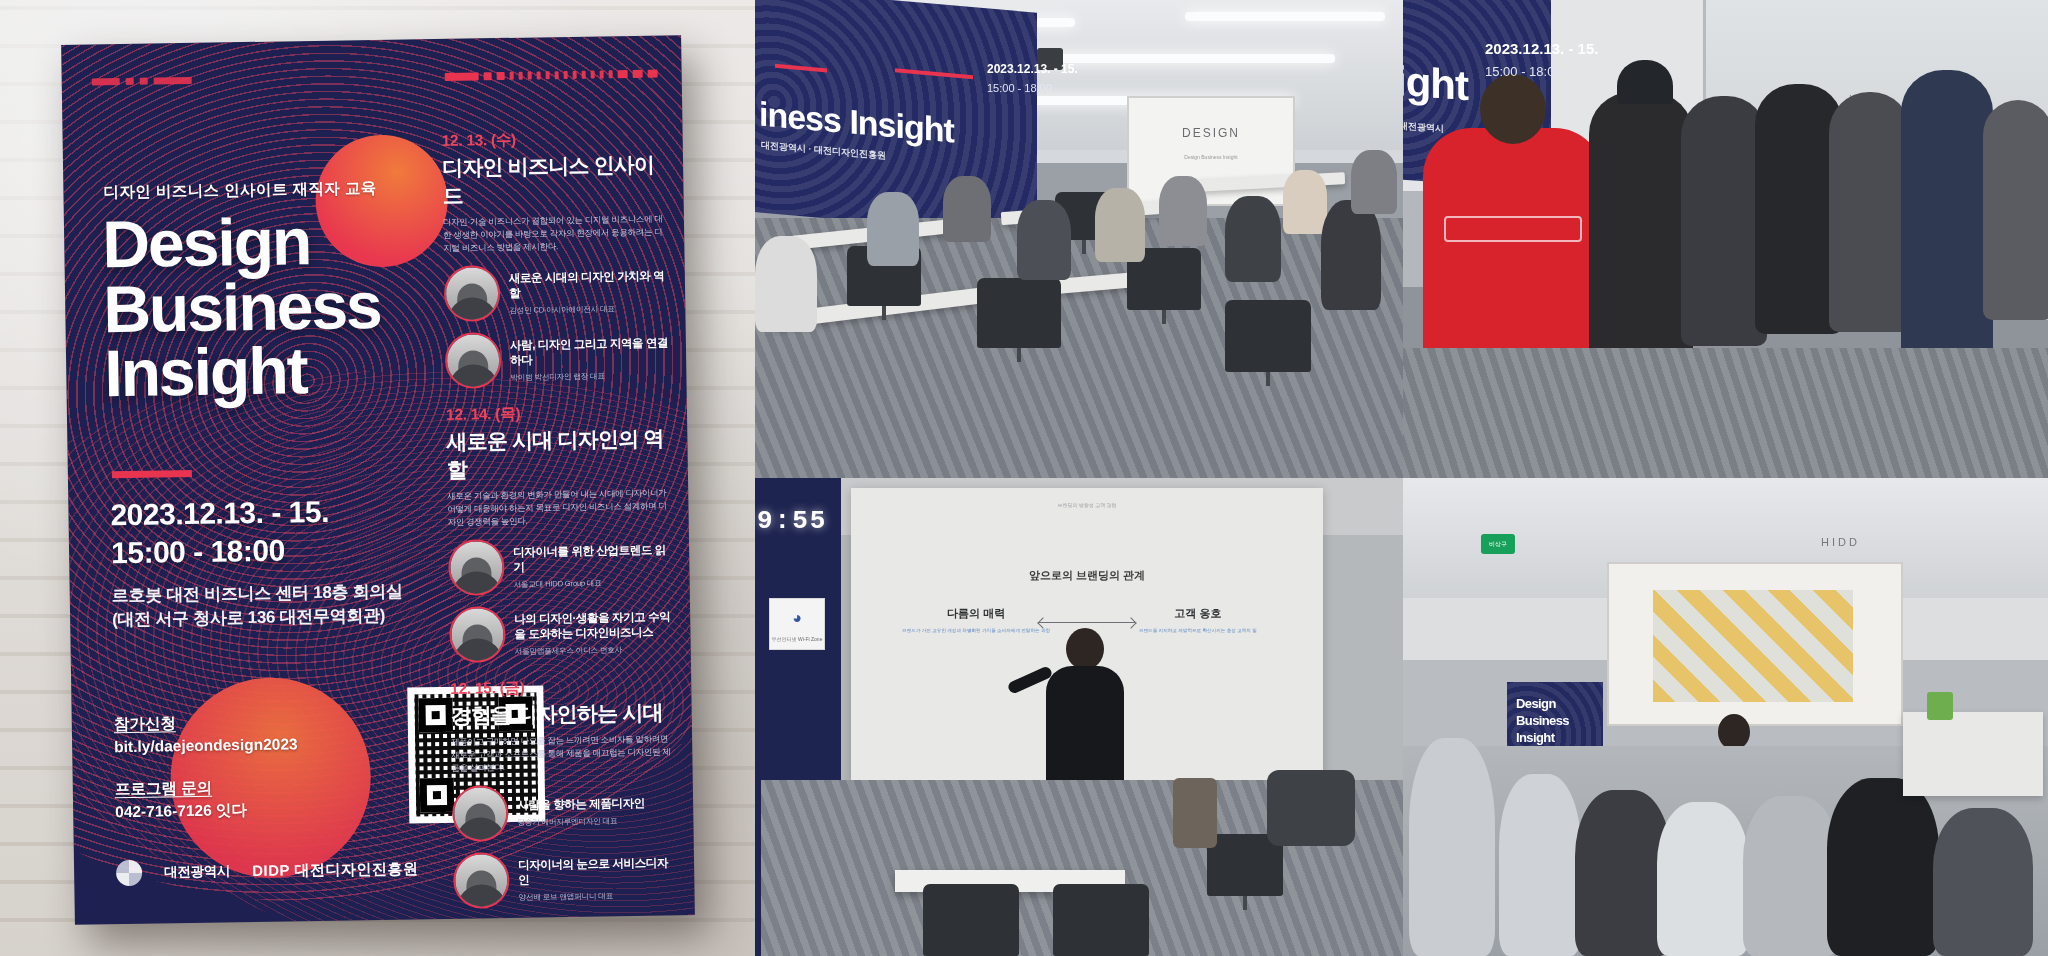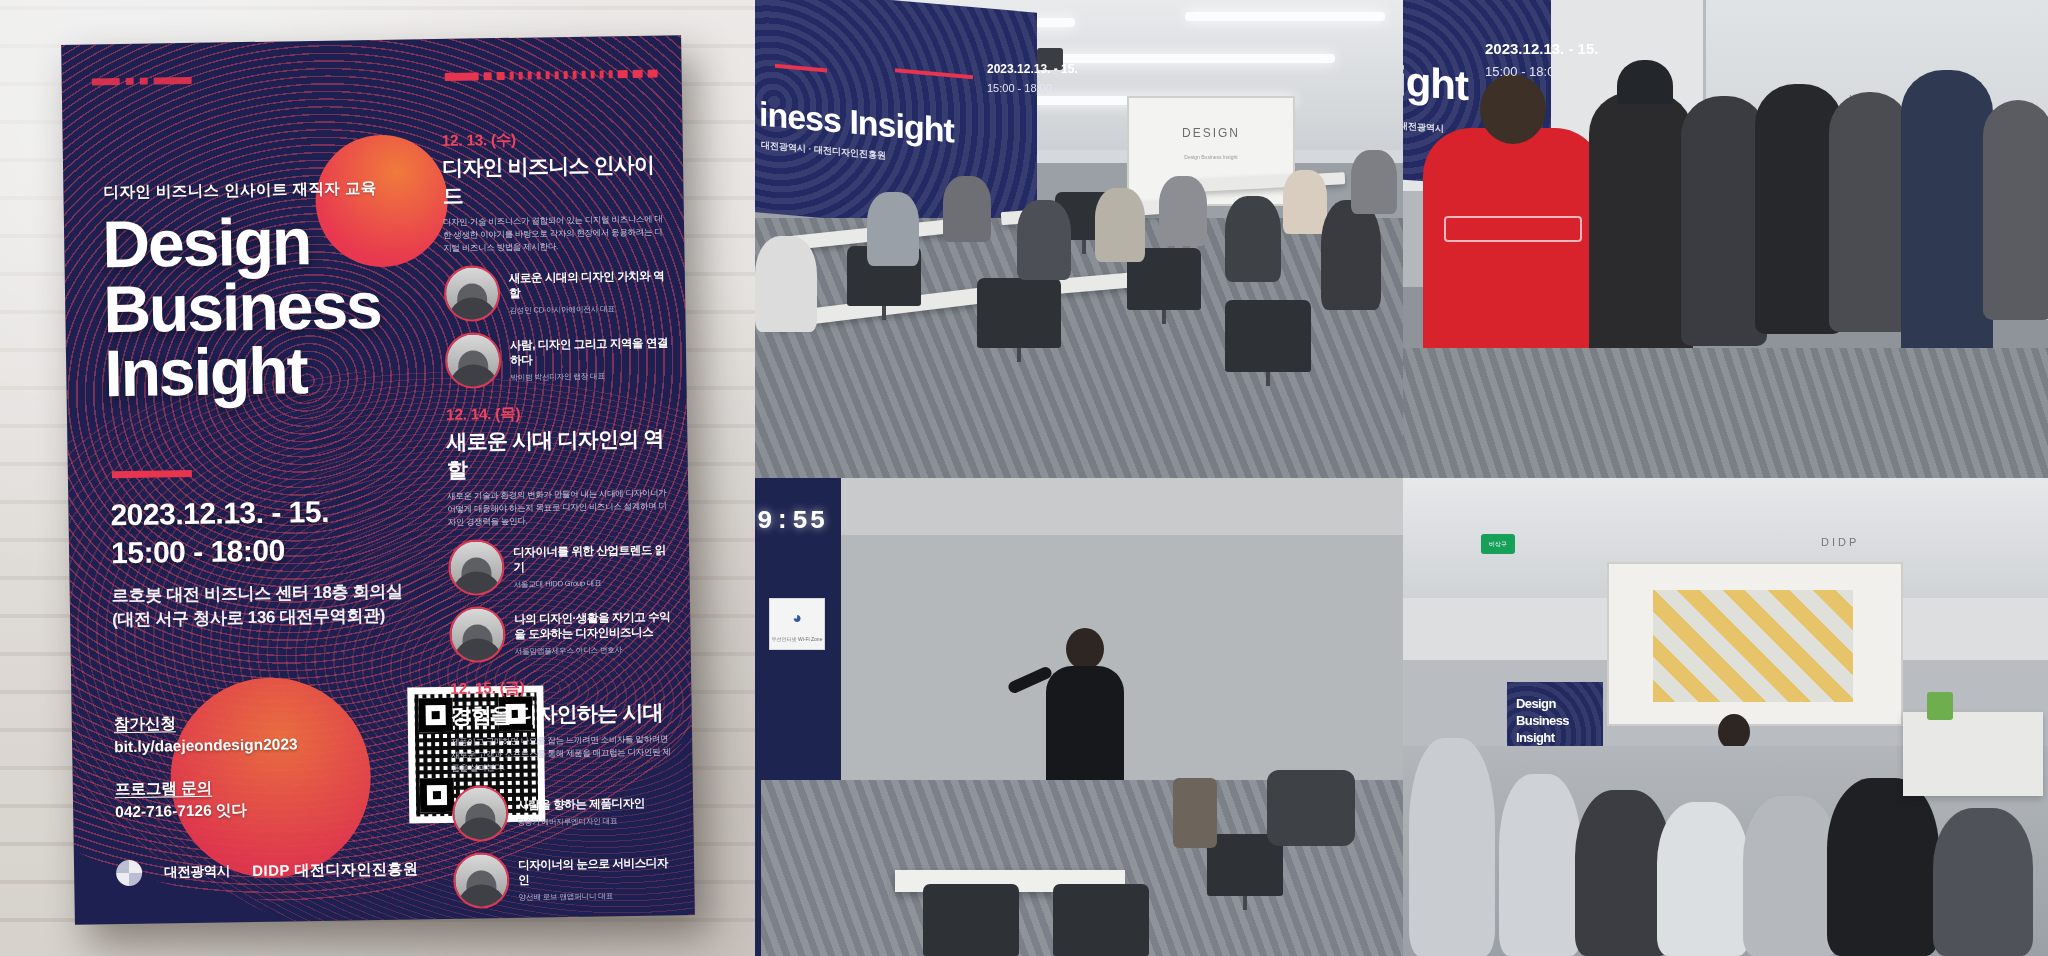--- a/index.html
+++ b/index.html
@@ -469,41 +469,56 @@
 
     <div class="ph p3">
       <div style="position:absolute;left:0;top:0;width:86px;height:478px;background:#1e2450;"></div>
       <div class="clock" style="left:2px;top:28px;font-size:26px;">9:55</div>
 
       <div class="wifisign" style="left:14px;top:120px;width:56px;height:52px;">
         <div class="wi">◕</div>
         <div class="wt">무선인터넷 Wi-Fi Zone</div>
       </div>
 
+      <div class="slide" style="left:96px;top:10px;width:472px;height:296px;">
+        <div class="sttl" style="top:14px;font-size:5px;color:#9b9da0;">브랜딩의 방향성 고객 경험</div>
+        <div class="sttl" style="top:80px;font-size:11px;font-weight:700;">앞으로의 브랜딩의 관계</div>
+        <div class="arrow" style="top:134px;"></div>
+        <div class="cols" style="top:118px;padding:0 38px;">
+          <div class="col">
+            <div class="ch" style="font-size:11px;">다름의 매력</div>
+            <div class="cb" style="font-size:4.6px;">브랜드가 가진 고유한 개성과 차별화된 가치를 소비자에게 전달하는 과정</div>
+          </div>
+          <div class="col">
+            <div class="ch" style="font-size:11px;">고객 옹호</div>
+            <div class="cb" style="font-size:4.6px;">브랜드를 지지하고 자발적으로 확산시키는 충성 고객의 힘</div>
+          </div>
+        </div>
+      </div>
 
       <div class="prs" style="left:282px;top:150px;width:96px;height:290px;">
         <div class="h" style="top:0;width:38px;height:42px;"></div>
         <div class="b" style="top:38px;width:78px;height:150px;"></div>
         <div class="lg" style="top:182px;width:62px;height:110px;"></div>
       </div>
       <div style="position:absolute;left:252px;top:196px;width:46px;height:12px;background:#15171b;border-radius:6px;transform:rotate(-24deg);"></div>
 
       <div style="position:absolute;left:6px;bottom:0;right:0;height:176px;background:repeating-linear-gradient(70deg,#8f949a 0 7px,#7c8189 7px 14px);"></div>
       <div style="position:absolute;left:140px;top:392px;width:230px;height:22px;background:#efefed;box-shadow:0 4px 8px rgba(0,0,0,.28);"></div>
       <div class="chair" style="left:168px;top:406px;width:96px;height:72px;"></div>
       <div class="chair" style="left:298px;top:406px;width:96px;height:72px;"></div>
       <div class="chair" style="left:452px;top:356px;width:76px;height:62px;"></div>
       <div style="position:absolute;left:418px;top:300px;width:44px;height:70px;background:#6d655c;border-radius:6px;"></div>
       <div style="position:absolute;left:512px;top:292px;width:88px;height:76px;background:#3e4146;border-radius:12px;"></div>
     </div>
 
     <div class="ph p4">
       <div style="position:absolute;left:0;top:0;right:0;height:120px;background:linear-gradient(180deg,#e6e8ea,#d0d3d6);"></div>
       <div style="position:absolute;left:78px;top:56px;width:34px;height:20px;background:#17a05a;border-radius:3px;color:#fff;font-size:6px;text-align:center;line-height:20px;">비상구</div>
-      <div style="position:absolute;left:418px;top:58px;color:#73777d;font-size:11px;letter-spacing:3px;">DIDP</div>
+      <div style="position:absolute;left:418px;top:58px;color:#73777d;font-size:11px;letter-spacing:3px;">HIDD</div>
 
       <div class="board" style="left:204px;top:84px;width:296px;height:164px;">
         <div class="tile" style="left:44px;top:26px;width:200px;height:112px;background:
              repeating-linear-gradient(45deg,#e7c46a 0 16px,#e0e0db 16px 32px),
              repeating-linear-gradient(-45deg,rgba(90,140,200,.35) 0 16px,rgba(255,255,255,0) 16px 32px);"></div>
       </div>
 
       <div class="rollup" style="left:104px;top:204px;width:96px;height:180px;">
         <div class="rt" style="left:9px;top:14px;font-size:13px;">Design</div>
         <div class="rt" style="left:9px;top:31px;font-size:13px;">Business</div>

